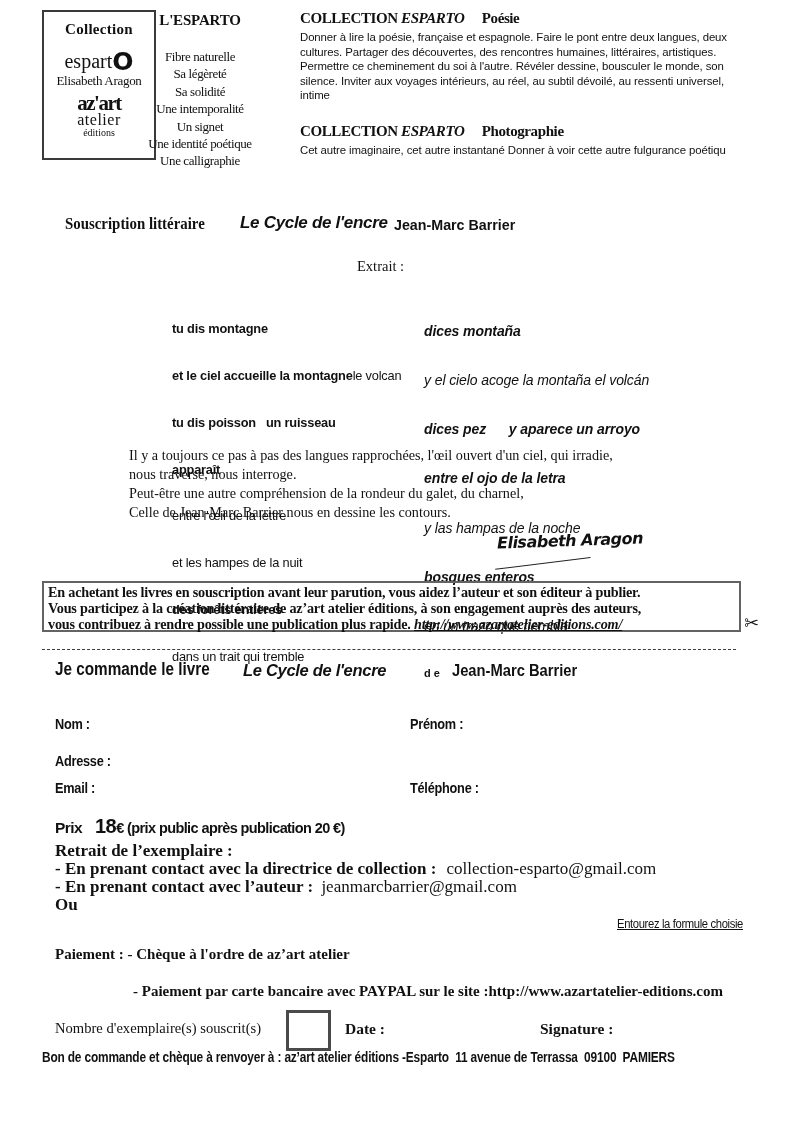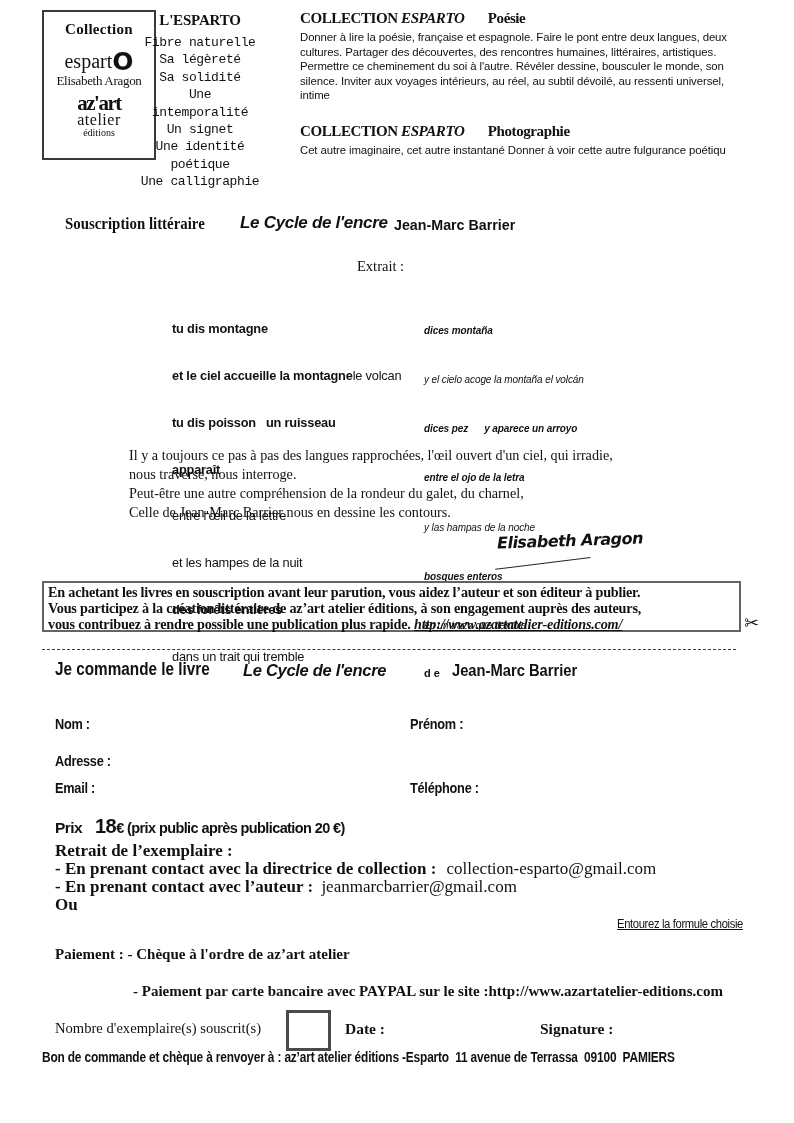--- a/index.html
+++ b/index.html
@@ -21,26 +21,26 @@
   .logo-author{margin-top:1px;font-size:13px;letter-spacing:-.3px;}
   .logo-azart{margin-top:6px;font-size:21px;line-height:17px;font-weight:bold;letter-spacing:-1.5px;}
   .logo-atelier{font-size:16px;line-height:15px;letter-spacing:.5px;}
   .logo-editions{font-size:10px;line-height:11px;}
   
   .esp-col{left:138px;top:12px;width:124px;text-align:center;}
   .esp-title{font-size:15px;letter-spacing:-.2px;}
   .esp-item{font-size:13px;line-height:17.4px;letter-spacing:-.4px;}
   
   .coll-head{font-size:15px;letter-spacing:-.4px;white-space:nowrap;}
-  .coll-head .cat{margin-left:20px;}
+  .coll-head .cat{margin-left:14px;}
   .coll-body{margin-top:3px;font-size:11.4px;line-height:14.6px;letter-spacing:-.1px;}
   .coll-body div{white-space:nowrap;}
   
   .poem-fr{left:172px;top:290px;font-size:12.8px;line-height:15.6px;letter-spacing:-.2px;}
-  .poem-es{left:424px;top:290px;font-size:10px;line-height:16.4px;letter-spacing:-.1px;}
+  .poem-es{left:424px;top:290px;font-size:14px;line-height:16.4px;letter-spacing:-.1px;}
   .sb{font-weight:bold;}
   
   .presentation{left:129px;top:446px;font-size:14.2px;line-height:19.1px;}
   
   .sig-name{left:497px;top:531px;font-family:"DejaVu Sans",sans-serif;font-style:italic;font-weight:bold;font-size:16px;letter-spacing:-.5px;transform:rotate(-2deg);}
   .sig-line{left:494px;top:549px;width:96px;height:14px;border-bottom:1.5px solid #222;transform:rotate(-7deg);}
   
   .notice{left:42px;top:581px;width:699px;height:51px;border:2px solid #636363;padding:1px 4px;box-sizing:border-box;font-size:14.2px;line-height:16.2px;letter-spacing:-.2px;}
   .notice div{white-space:nowrap;}
   .cut-line{left:42px;top:649px;width:694px;border-top:1.6px dashed #3c3c3c;}
@@ -60,21 +60,21 @@
     <div class="logo-collection b">Collection</div>
     <div class="logo-wordmark"><span>espart</span><span class="big-o">O</span></div>
     <div class="logo-author">Elisabeth Aragon</div>
     <div class="logo-azart">az'art</div>
     <div class="logo-atelier">atelier</div>
     <div class="logo-editions">éditions</div>
   </div>
 
   <div class="abs esp-col serif">
     <div class="esp-title b">L'ESPARTO</div>
-    <div style="margin-top:5px;font-family:Liberation Mono, monospace;">
+    <div style="margin-top:19px;">
       <div class="esp-item">Fibre naturelle</div>
       <div class="esp-item">Sa légèreté</div>
       <div class="esp-item">Sa solidité</div>
       <div class="esp-item">Une intemporalité</div>
       <div class="esp-item">Un signet</div>
       <div class="esp-item">Une identité poétique</div>
       <div class="esp-item">Une calligraphie</div>
     </div>
   </div>
 

